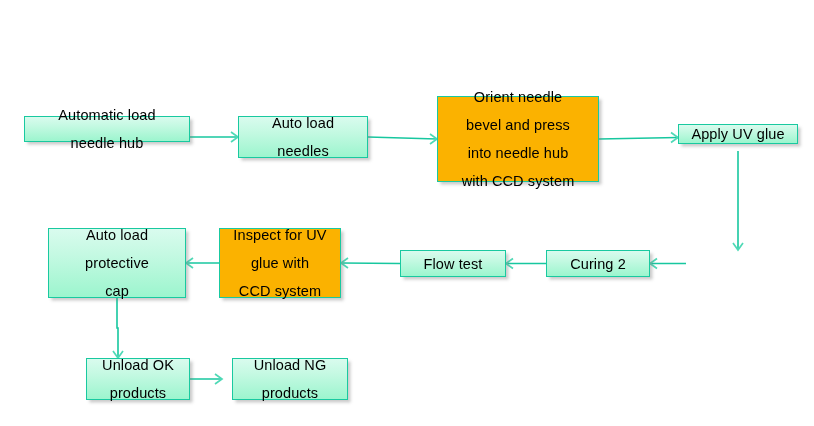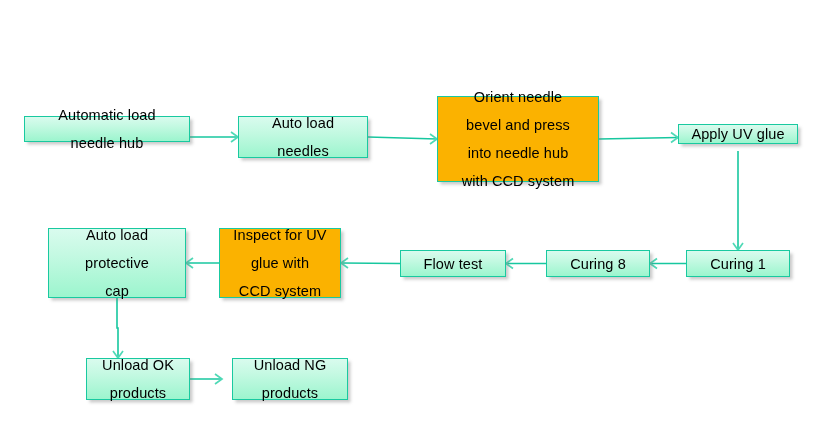--- a/index.html
+++ b/index.html
@@ -111,25 +111,22 @@
     </div>
     <div class="node mint" style="left: 238px; top: 116px; width: 130px; height: 42px;">
       <span>Auto load<br>needles</span>
     </div>
     <div class="node orange" style="left: 437px; top: 96px; width: 162px; height: 86px;">
       <span>Orient needle<br>bevel and press<br>into needle hub<br>with CCD system</span>
     </div>
     <div class="node mint" style="left: 678px; top: 124px; width: 120px; height: 20px;">
       <span>Apply UV glue</span>
     </div>
-    <div class="node mint" style="left: 686px; top: 250px; width: 104px; height: 27px;">
-      <span>Curing 1</span>
-    </div>
     <div class="node mint" style="left: 546px; top: 250px; width: 104px; height: 27px;">
-      <span>Curing 8</span>
+      <span>Curing 2</span>
     </div>
     <div class="node orange" style="left: 219px; top: 228px; width: 122px; height: 70px;">
       <span>Inspect for UV<br>glue with<br>CCD system</span>
     </div>
     <div class="node mint" style="left: 400px; top: 250px; width: 106px; height: 27px;">
       <span>Flow test</span>
     </div>
     <div class="node mint" style="left: 48px; top: 228px; width: 138px; height: 70px;">
       <span>Auto load<br>protective<br>cap</span>
     </div>

